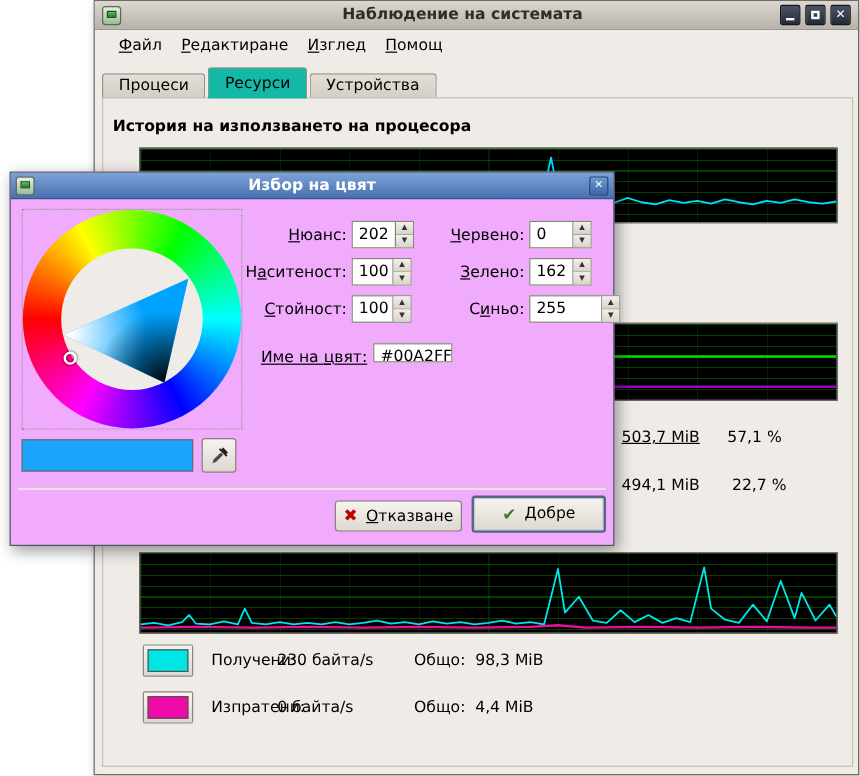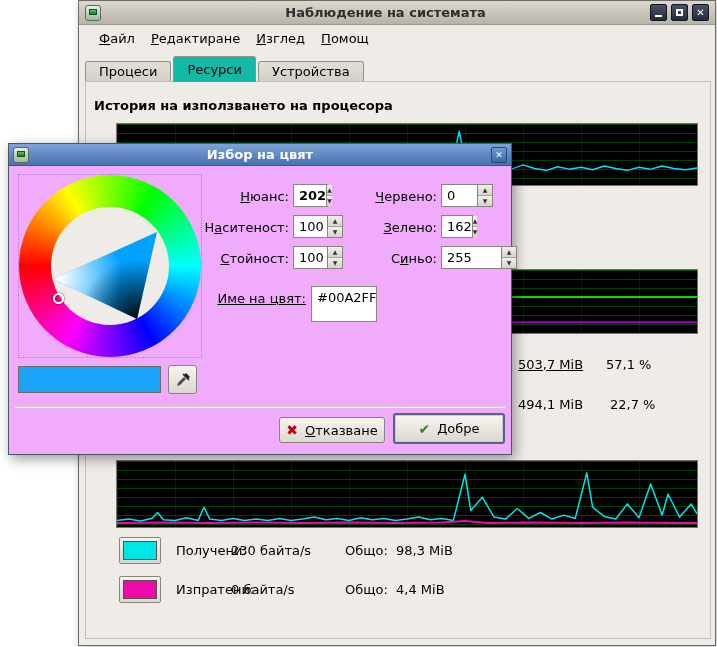--- a/index.html
+++ b/index.html
@@ -254,21 +254,21 @@
   </div>
 
   <div class="wheel-frame">
     <div class="hue-ring"></div>
     <div class="hue-hole"></div>
     <div class="hsv-triangle"></div>
     <div class="hsv-marker"></div>
   </div>
 
   <span class="field-label" style="left:160px; top:45px; width:120px;"><u>Н</u>юанс:</span>
-  <div class="spin" style="left:284px; top:40px; width:35px;font-weight:bold;">
+  <div class="spin" style="left:284px; top:40px; width:52px;">
     <span class="spin-text">202</span>
     <span class="spin-btns">
         <span class="spin-btn up">▲</span>
         <span class="spin-btn">▼</span>
       </span>
   </div>
 
   <span class="field-label" style="left:160px; top:76px; width:120px;">Н<u>а</u>ситеност:</span>
   <div class="spin" style="left:284px; top:71px; width:50px;">
     <span class="spin-text">100</span>
@@ -290,39 +290,39 @@
   <span class="field-label" style="left:328px; top:45px; width:100px;"><u>Ч</u>ервено:</span>
   <div class="spin" style="left:432px; top:40px; width:52px;">
     <span class="spin-text">0</span>
     <span class="spin-btns">
         <span class="spin-btn up">▲</span>
         <span class="spin-btn">▼</span>
       </span>
   </div>
 
   <span class="field-label" style="left:328px; top:76px; width:100px;"><u>З</u>елено:</span>
-  <div class="spin" style="left:432px; top:71px; width:32px;">
+  <div class="spin" style="left:432px; top:71px; width:52px;">
     <span class="spin-text">162</span>
     <span class="spin-btns">
         <span class="spin-btn up">▲</span>
         <span class="spin-btn">▼</span>
       </span>
   </div>
 
   <span class="field-label" style="left:328px; top:107px; width:100px;">С<u>и</u>ньо:</span>
   <div class="spin" style="left:432px; top:102px; width:76px;">
     <span class="spin-text">255</span>
     <span class="spin-btns">
         <span class="spin-btn up">▲</span>
         <span class="spin-btn">▼</span>
       </span>
   </div>
 
   <span class="field-label" style="left:177px; top:147px; width:120px;text-decoration:underline;">Име на <u>ц</u>вят:</span>
-  <div class="entry" style="left:302px; top:142px; width:66px; height:36px;">#00A2FF</div>
+  <div class="entry" style="left:302px; top:142px; width:66px; height:16px;">#00A2FF</div>
 
   <div class="preview-swatch" style="left: 9px; top: 222px; width: 143px; height: 27px; background-color: rgb(26, 164, 252);"></div>
   <div class="dropper-btn" style="left:159px; top:221px;">
     <svg width="16" height="16" viewBox="0 0 16 16">
       <path d="M2 14 L3 11 L9 5 L11 7 L5 13 Z" fill="#4a4a4a"></path>
       <path d="M9 3 l4 4 2 -2 -4 -4 z" fill="#222"></path>
       <path d="M8 2 l6 6" stroke="#222" stroke-width="1.5"></path>
     </svg>
   </div>
 

